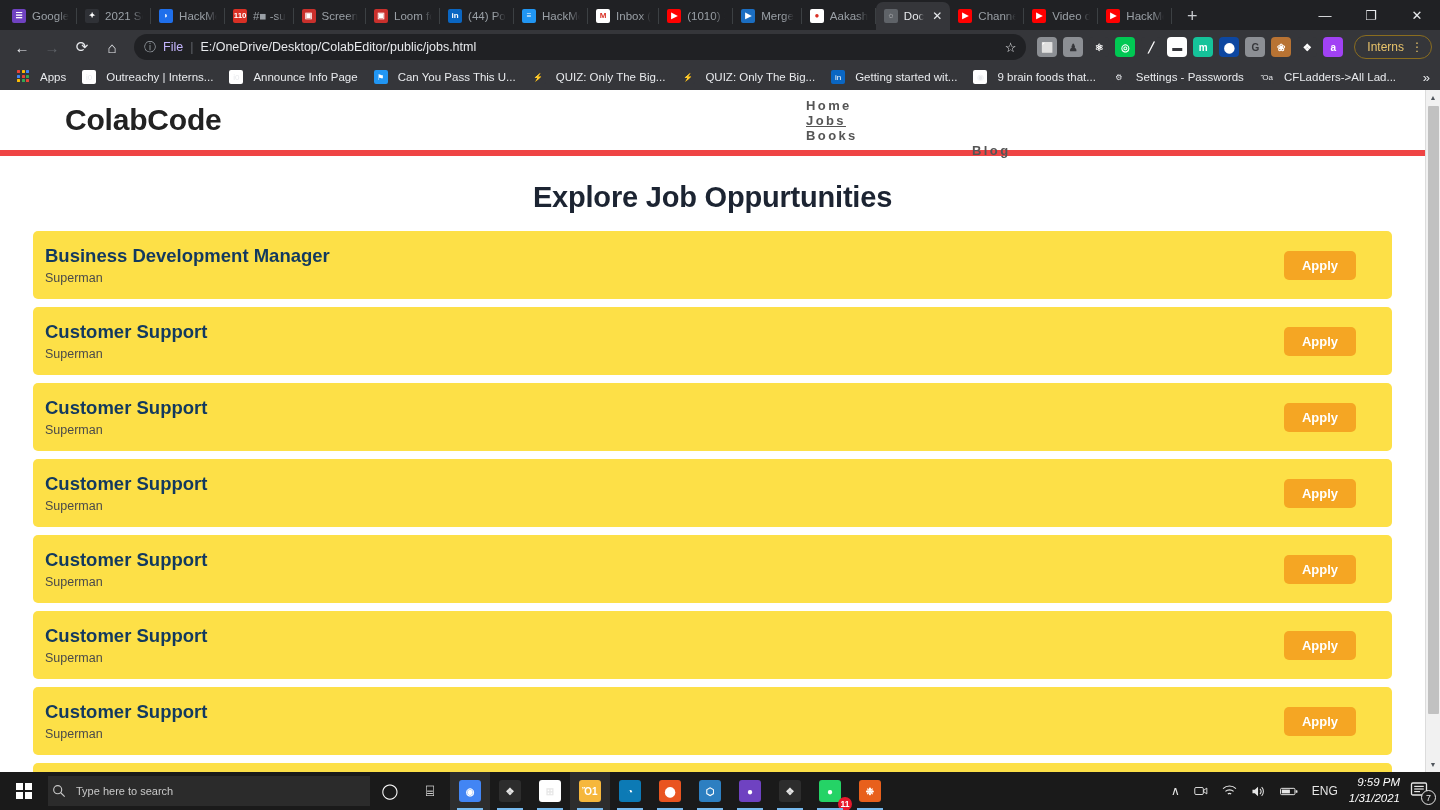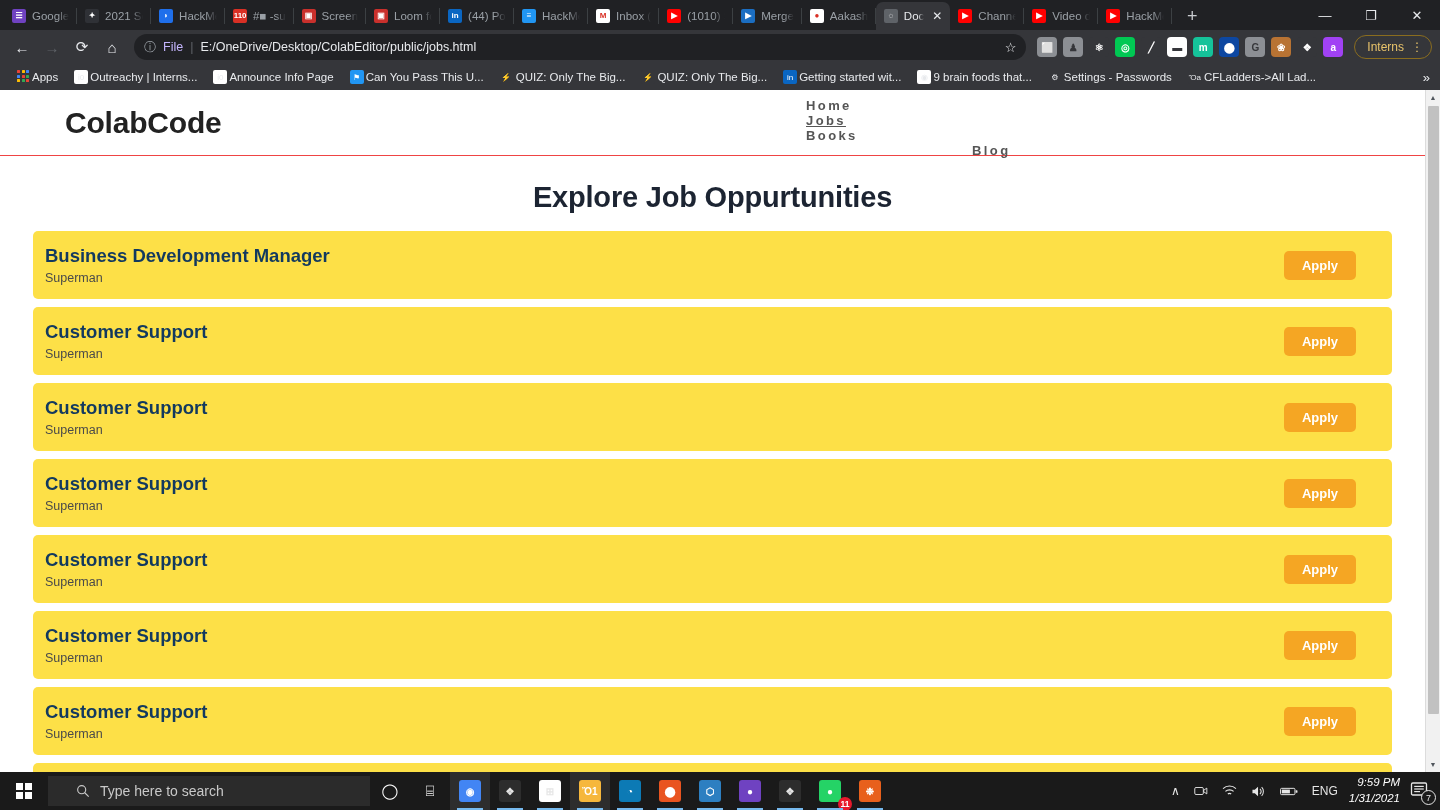--- a/index.html
+++ b/index.html
@@ -73,36 +73,36 @@
   .update-pill {
     border: 1px solid #8a6d1f; color: #e8c36a; border-radius: 13px;
     height: 24px; padding: 0 8px 0 12px; display: flex; align-items: center;
     gap: 7px; font-size: 12px; margin-left: 6px; white-space: nowrap;
   }
   .kebab { color: #e8c36a; font-size: 12px; letter-spacing: 0; line-height: 1; }
 
   
   .bookmarks { height: 26px; background: #35363a; display: flex; align-items: center;
                padding: 0 8px; gap: 0; position: relative; }
-  .bm { display: flex; align-items: center; gap: 2px; padding: 0 8px; height: 22px;
+  .bm { display: flex; align-items: center; gap: 10px; padding: 0 8px; height: 22px;
         color: #e8eaed; font-size: 11.5px; white-space: nowrap; flex: 0 0 auto; }
   .bmicon { width: 14px; height: 14px; flex: 0 0 14px; border-radius: 2px;
             display: flex; align-items: center; justify-content: center;
             font-size: 8px; color: #fff; }
   .chevrons { position: absolute; right: 10px; color: #e8eaed; font-size: 13px; }
   .appsgrid { display: grid; grid-template-columns: repeat(3, 3px);
               grid-template-rows: repeat(3, 3px); gap: 1.5px; }
   .appsgrid i { display: block; width: 3px; height: 3px; border-radius: .5px; }
 
   
   .viewport { height: 682px; background: #fff; position: relative; overflow: hidden; }
   .page { width: 1425px; height: 682px; overflow: hidden; }
 
   .site-header {
-    height: 66px; border-bottom: 1px solid #ef4444; background: #fff;
+    height: 66px; border-bottom: 6px solid #ef4444; background: #fff;
     display: flex; align-items: center; position: relative;
   }
   .brand {
     font-size: 30px; font-weight: bold; color: #222; margin-left: 65px; letter-spacing: -.2px;
   }
   .nav { position: absolute; left: 806px; top: 8px; display: flex; flex-direction: column; }
   .nav a {
     color: #555; font-size: 13px; letter-spacing: 2.4px; font-weight: bold;
     text-decoration: none; display: block;
   }
@@ -147,21 +147,21 @@
   .taskbar {
     height: 38px; background: #1a1a1a; display: flex; align-items: center;
     position: relative;
   }
   .startbtn { width: 48px; height: 38px; display: flex; align-items: center; justify-content: center; }
   .winlogo { display: grid; grid-template-columns: 7px 7px; grid-template-rows: 7px 7px;
              gap: 1.5px; }
   .winlogo i { background: #fff; display: block; }
   .searchbox {
     width: 322px; height: 30px; background: #2b2b2b; display: flex; align-items: center;
-    gap: 10px; padding: 0 28px; color: #c9c9c9; font-size: 14px;
+    gap: 10px; padding: 0 4px; color: #c9c9c9; font-size: 11px;
   }
   .tbicon { width: 40px; height: 38px; display: flex; align-items: center;
             justify-content: center; position: relative; }
   .tbicon.running::after {
     content: ""; position: absolute; bottom: 0; left: 7px; right: 7px;
     height: 2.5px; background: #76b9ed;
   }
   .tbicon.active { background: #2d2d2d; }
   .tray { position: absolute; right: 0; display: flex; align-items: center; height: 38px; gap: 0; }
   .trayitem { color: #e6e6e6; font-size: 12px; padding: 0 7px; display: flex;

